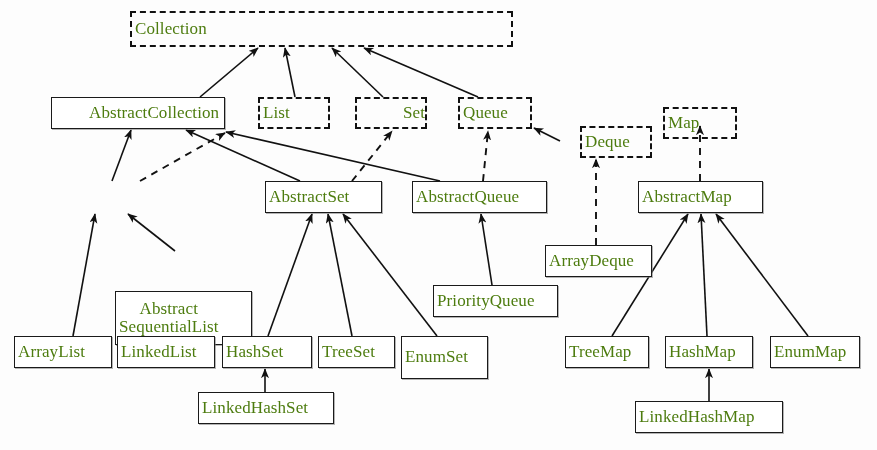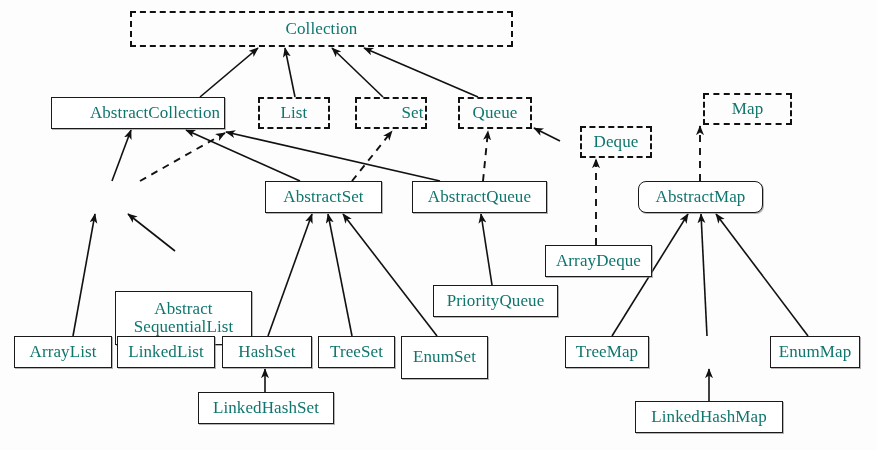--- a/index.html
+++ b/index.html
@@ -31,24 +31,24 @@
     left: 0;
     top: 0;
     width: 877px;
     height: 450px;
   }
   .node {
     position: absolute;
     box-sizing: border-box;
     display: flex;
     align-items: center;
-    justify-content: center;
+    justify-content: flex-start;
     text-align: center;
     background: #ffffff;
-    color: #0f766e;
+    color: #4d7c0f;
     font-family: "Liberation Serif", "DejaVu Serif", serif;
     font-size: 17px;
     line-height: 1.08;
     letter-spacing: 0.1px;
     white-space: pre-line;
   }
   .node.concrete {
     border: 1.6px solid #1a1a1a;
     box-shadow: 1px 1px 0 rgba(120,120,120,0.55);
   }
@@ -102,32 +102,33 @@
       </g>
   </svg>
 
   <div id="node-layer">
       <div class="node iface" style="left: 130px; top: 11px; width: 383px; height: 36px;"><span class="node-label">Collection</span></div>
       <div class="node concrete" style="left: 51px; top: 97px; width: 174px; height: 32px; padding-left: 34px;"><span class="node-label">AbstractCollection</span></div>
       <div class="node iface" style="left: 258px; top: 97px; width: 72px; height: 32px;"><span class="node-label">List</span></div>
       <div class="node iface" style="left: 355px; top: 97px; width: 72px; height: 32px; padding-left: 43px;"><span class="node-label">Set</span></div>
       <div class="node iface" style="left: 458px; top: 97px; width: 74px; height: 32px;"><span class="node-label">Queue</span></div>
       <div class="node iface" style="left: 580px; top: 126px; width: 72px; height: 32px;"><span class="node-label">Deque</span></div>
-      <div class="node iface" style="left: 663px; top: 93px; width: 89px; height: 32px; margin-left: 40px;"><span class="node-label">Map</span></div>
+      <div class="node iface" style="left: 663px; top: 107px; width: 74px; height: 32px;"><span class="node-label">Map</span></div>
       <div class="node concrete" style="left: 265px; top: 181px; width: 117px; height: 32px;"><span class="node-label">AbstractSet</span></div>
       <div class="node concrete" style="left: 412px; top: 181px; width: 135px; height: 32px;"><span class="node-label">AbstractQueue</span></div>
-      <div class="node concrete" style="left: 638px; top: 181px; width: 125px; height: 32px; border-radius: 8px;"><span class="node-label">AbstractMap</span></div>
+      <div class="node concrete" style="left: 638px; top: 181px; width: 125px; height: 32px;"><span class="node-label">AbstractMap</span></div>
       <div class="node concrete" style="left: 115px; top: 251px; width: 137px; height: 54px; margin-top: 40px;"><span class="node-label">Abstract
 SequentialList</span></div>
       <div class="node concrete" style="left: 545px; top: 245px; width: 107px; height: 32px;"><span class="node-label">ArrayDeque</span></div>
       <div class="node concrete" style="left: 433px; top: 285px; width: 125px; height: 32px;"><span class="node-label">PriorityQueue</span></div>
       <div class="node concrete" style="left: 14px; top: 336px; width: 98px; height: 32px;"><span class="node-label">ArrayList</span></div>
       <div class="node concrete" style="left: 117px; top: 336px; width: 98px; height: 32px;"><span class="node-label">LinkedList</span></div>
       <div class="node concrete" style="left: 222px; top: 336px; width: 90px; height: 32px;"><span class="node-label">HashSet</span></div>
       <div class="node concrete" style="left: 318px; top: 336px; width: 77px; height: 32px;"><span class="node-label">TreeSet</span></div>
       <div class="node concrete" style="left: 401px; top: 336px; width: 87px; height: 43px;"><span class="node-label">EnumSet</span></div>
       <div class="node concrete" style="left: 565px; top: 336px; width: 84px; height: 32px;"><span class="node-label">TreeMap</span></div>
+      <div class="node concrete" style="left: 665px; top: 336px; width: 88px; height: 32px;"><span class="node-label">HashMap</span></div>
       <div class="node concrete" style="left: 770px; top: 336px; width: 90px; height: 32px;"><span class="node-label">EnumMap</span></div>
       <div class="node concrete" style="left: 198px; top: 392px; width: 136px; height: 32px;"><span class="node-label">LinkedHashSet</span></div>
       <div class="node concrete" style="left: 635px; top: 401px; width: 148px; height: 32px;"><span class="node-label">LinkedHashMap</span></div>
     </div>
 
 </div>
 
 </body></html>

